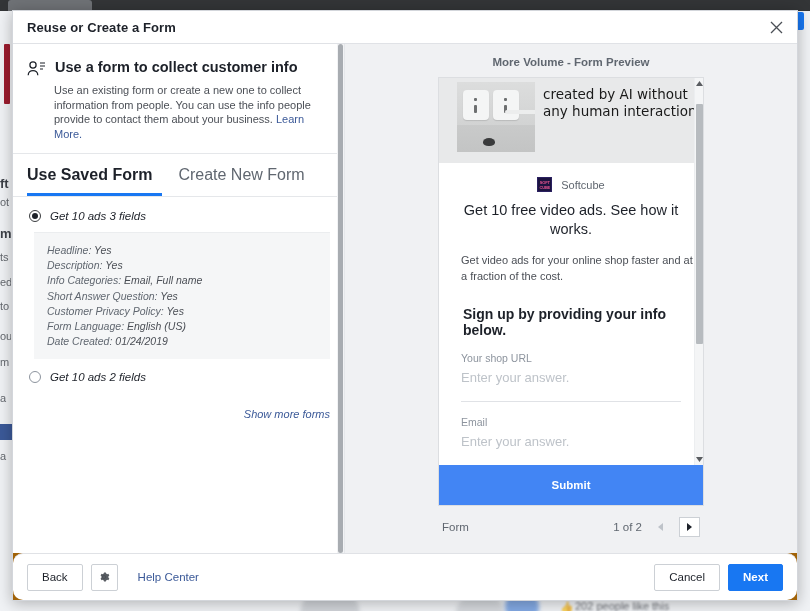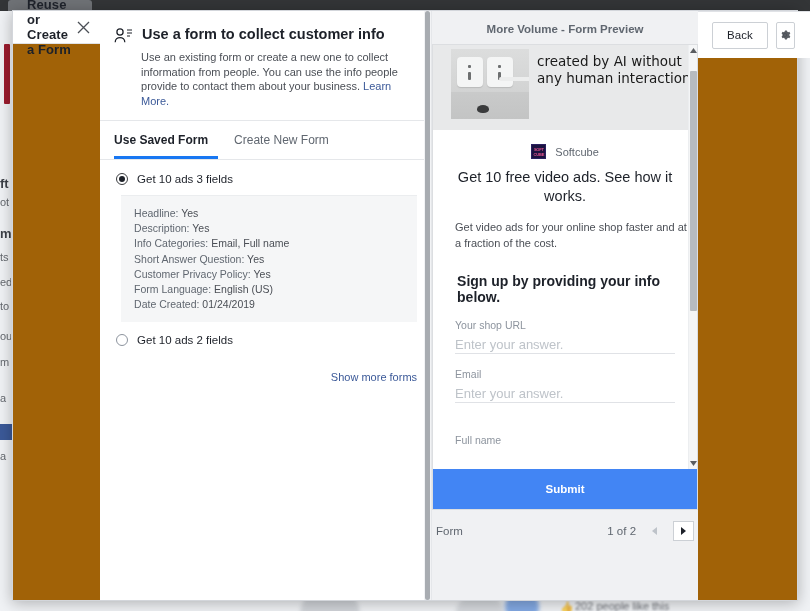--- a/index.html
+++ b/index.html
@@ -60,21 +60,21 @@
     filter: blur(2px); opacity: .55;
   }
 
   
   .modal {
     position: absolute; left: 12px; top: 10px;
     width: 786px; height: 591px;
     background: #a16207;
     border: 1px solid #d3d6db;
     box-shadow: 0 2px 14px rgba(0,0,0,.28);
-    display: flex; flex-direction: row;
+    display: flex; flex-direction: column; justify-content: flex-end;
   }
   .modal-header {
     height: 33px; flex: 0 0 33px;
     display: flex; align-items: center;
     padding: 0 10px 0 14px;
     border-bottom: 1px solid #e0e2e6;
     background: #fff;
   }
   .modal-title {
     font-size: 13px; font-weight: bold; color: #1d2129;
@@ -107,28 +107,28 @@
     font-size: 14.5px; font-weight: bold; color: #1d2129; line-height: 18px;
   }
   .intro-desc {
     margin: 6px 0 0 27px;
     font-size: 11px; line-height: 14.5px; color: #4b4f56;
   }
   .learn-more { color: #3b5998; text-decoration: none; cursor: pointer; }
 
   .tabs { display: flex; border-bottom: 1px solid #e5e7ea; padding: 0 0 0 14px; }
   .tab {
-    font-size: 12px; color: #606770; padding: 12px 10px 9px 0;
+    font-size: 16px; color: #606770; padding: 12px 10px 9px 0;
     margin-right: 16px; cursor: pointer; border-bottom: 3px solid transparent;
     background: none; border-left: 0; border-right: 0; border-top: 0;
     font-family: inherit;
   }
   .tab.active { color: #1d2129; font-weight: bold; border-bottom-color: #1877f2; }
 
-  .form-list { flex: 1 1 auto; padding: 10px 0 0 0; overflow: hidden; position: relative; }
+  .form-list { flex: 1 1 auto; padding: 10px 0 0 0; overflow: hidden; position: relative; font-style: italic; }
   .form-option { display: flex; align-items: center; gap: 9px; padding: 3px 14px 3px 16px; cursor: pointer; }
   .radio {
     width: 12px; height: 12px; border-radius: 50%;
     border: 1px solid #8d949e; background: #fff;
     display: flex; align-items: center; justify-content: center; flex: 0 0 12px;
   }
   .radio.checked { border-color: #3a3c3f; }
   .radio.checked::after {
     content: ""; width: 6px; height: 6px; border-radius: 50%; background: #1d2129;
   }
@@ -227,21 +227,21 @@
   .phone-desc {
     font-size: 11px; line-height: 15.5px; color: #4b4f56;
     padding: 14px 4px 0 22px;
   }
   .phone-signup {
     font-size: 14px; color: #1d2129; padding: 22px 20px 0 24px; font-weight: bold;
   }
   .field { padding: 14px 22px 0 22px; }
   .field-label { font-size: 10.5px; color: #8d949e; }
   .field-input {
-    margin-top: 6px; padding-bottom: 1px;
+    margin-top: 6px; padding-bottom: 16px;
     border-bottom: 1px solid #e0e2e6;
     font-size: 13px; color: #bec3c9;
   }
   .field.cut { padding-top: 12px; }
   .field.cut .field-label { position: relative; top: 19px; }
 
   .phone-scrollbar {
     position: absolute; right: 0; top: 0; width: 9px; height: 100%;
     background: #f4f5f6; border-left: 1px solid #eceef0;
   }
@@ -278,20 +278,21 @@
   }
   .pager-btn.disabled { border-color: transparent; color: #bec3c9; background: transparent; cursor: default; }
   .pager-btn svg { display: block; }
 
   
   .modal-footer {
     flex: 0 0 47px; height: 47px;
     border-top: 1px solid #e0e2e6;
     display: flex; align-items: center; padding: 0 14px;
     background: #fff;
+    border-radius: 10px;
   }
   .btn {
     font-family: inherit; font-size: 11.5px; cursor: pointer;
     border: 1px solid #ccd0d5; background: #f5f6f7; color: #1d2129;
     border-radius: 2px; padding: 0 14px; height: 27px;
     display: inline-flex; align-items: center; justify-content: center;
   }
   .btn.icon-btn { padding: 0; width: 27px; }
   .btn.primary { background: #1877f2; border-color: #1877f2; color: #fff; font-weight: bold; }
   .btn.plain { background: #fff; }

